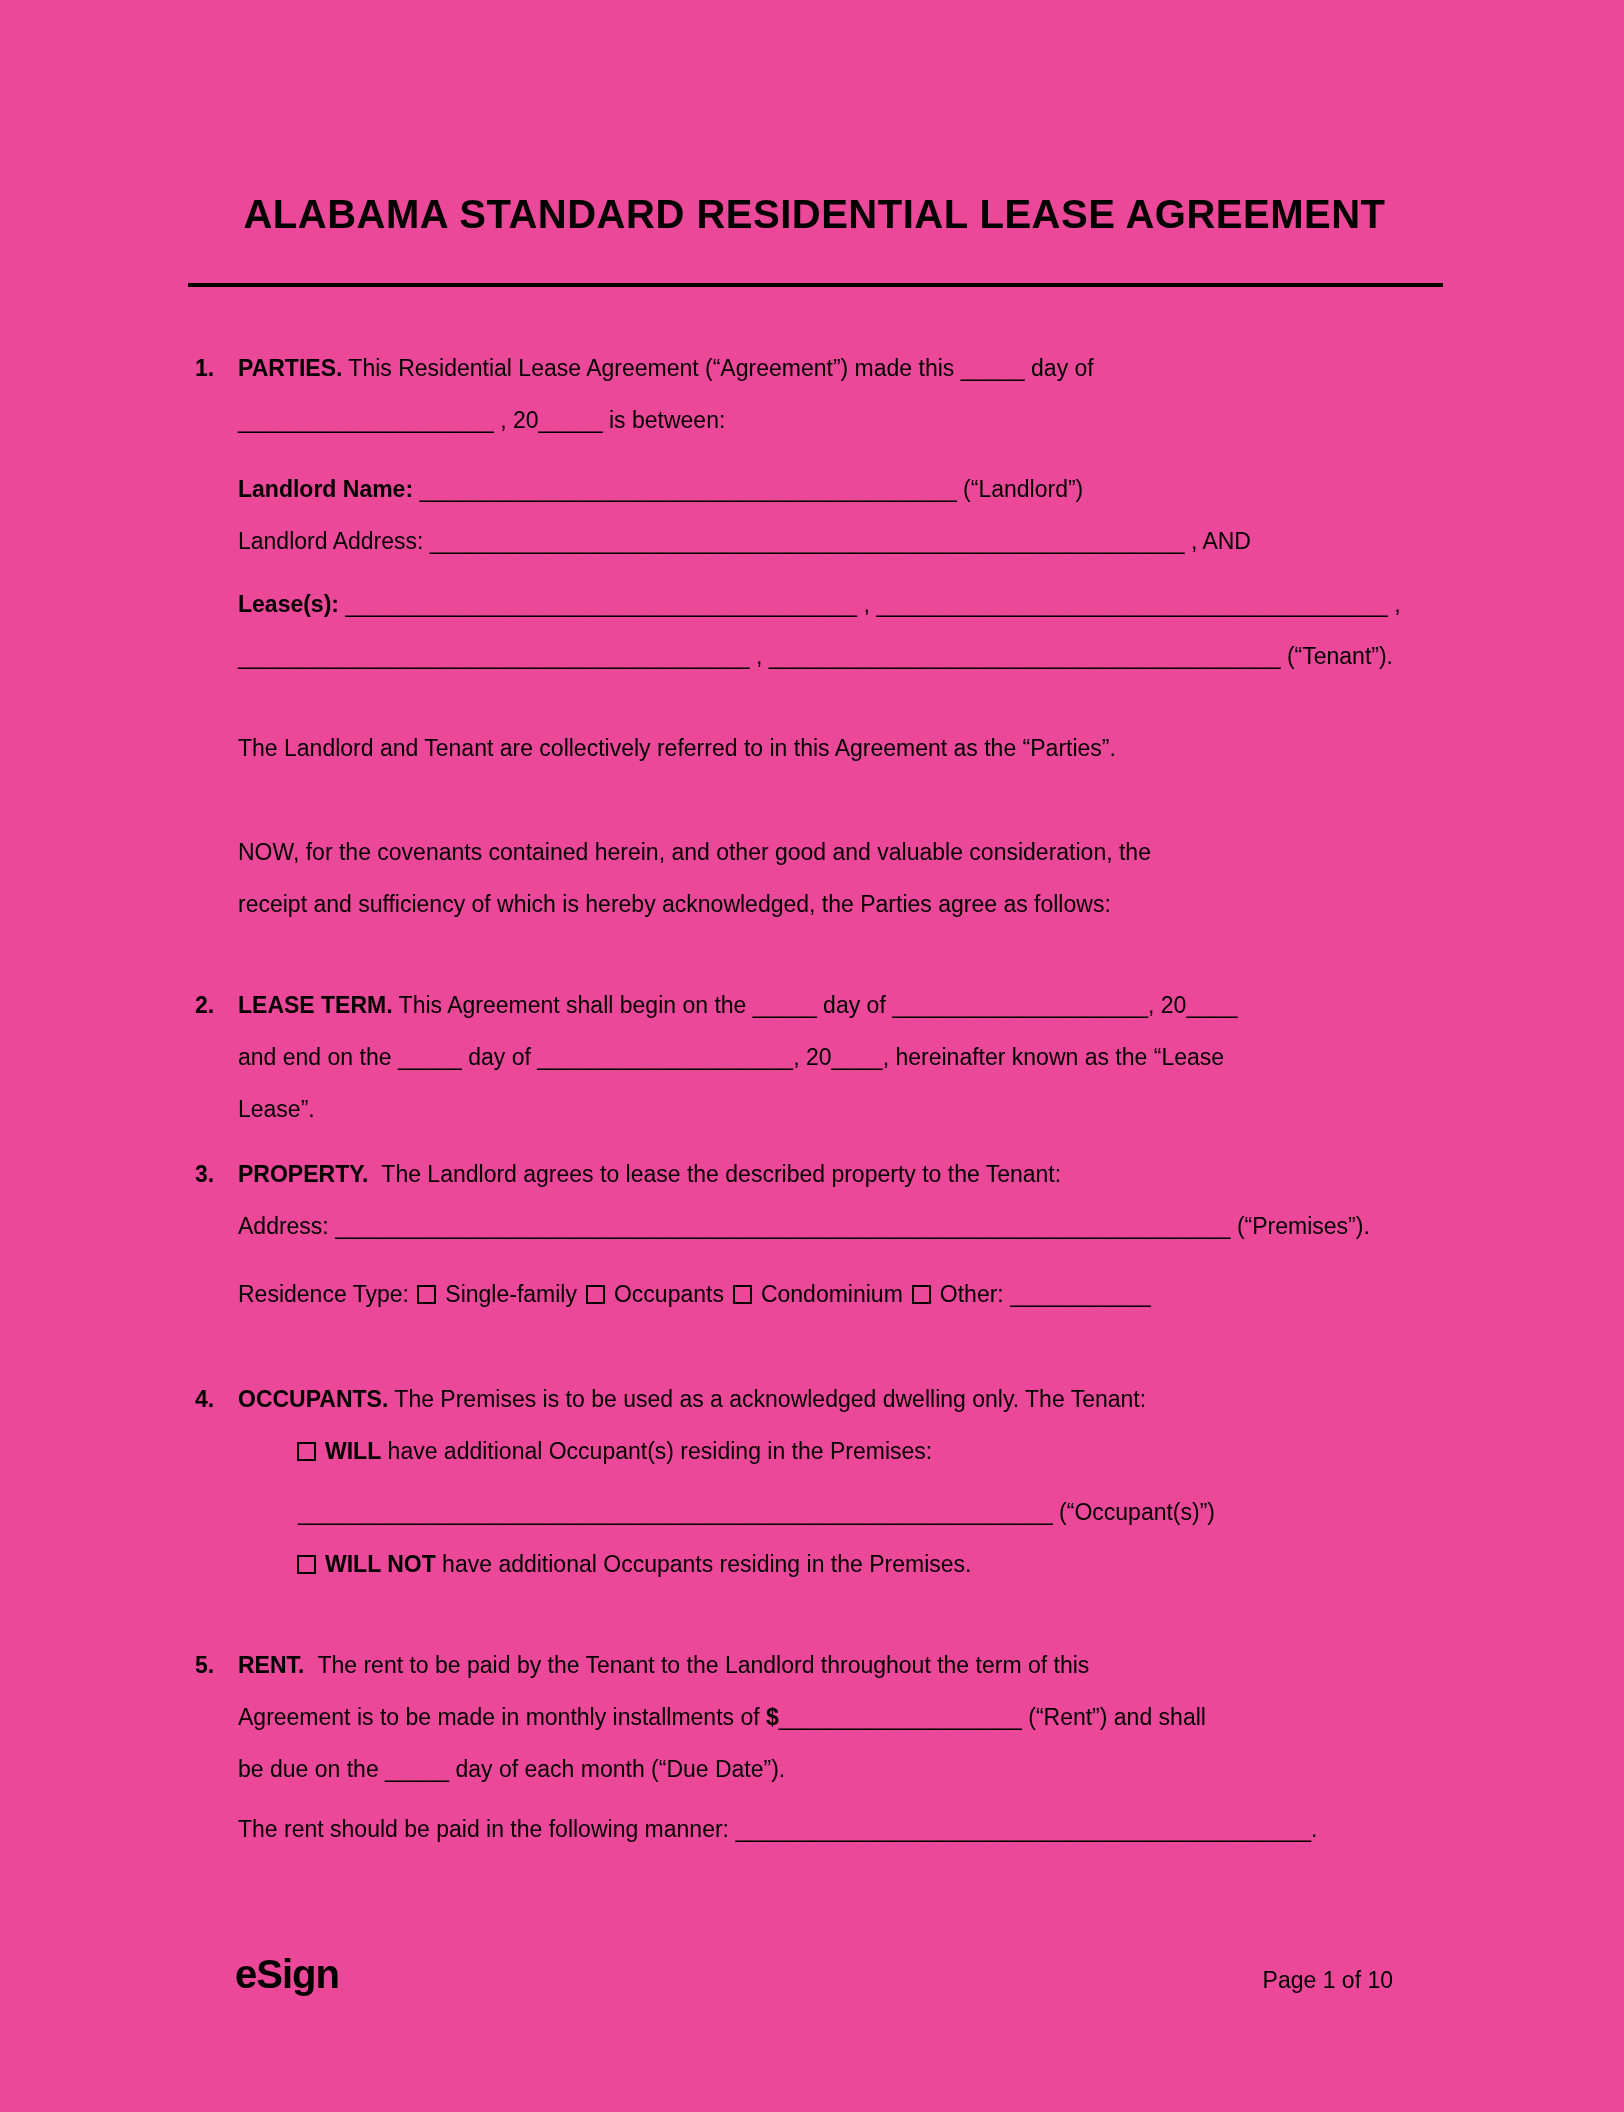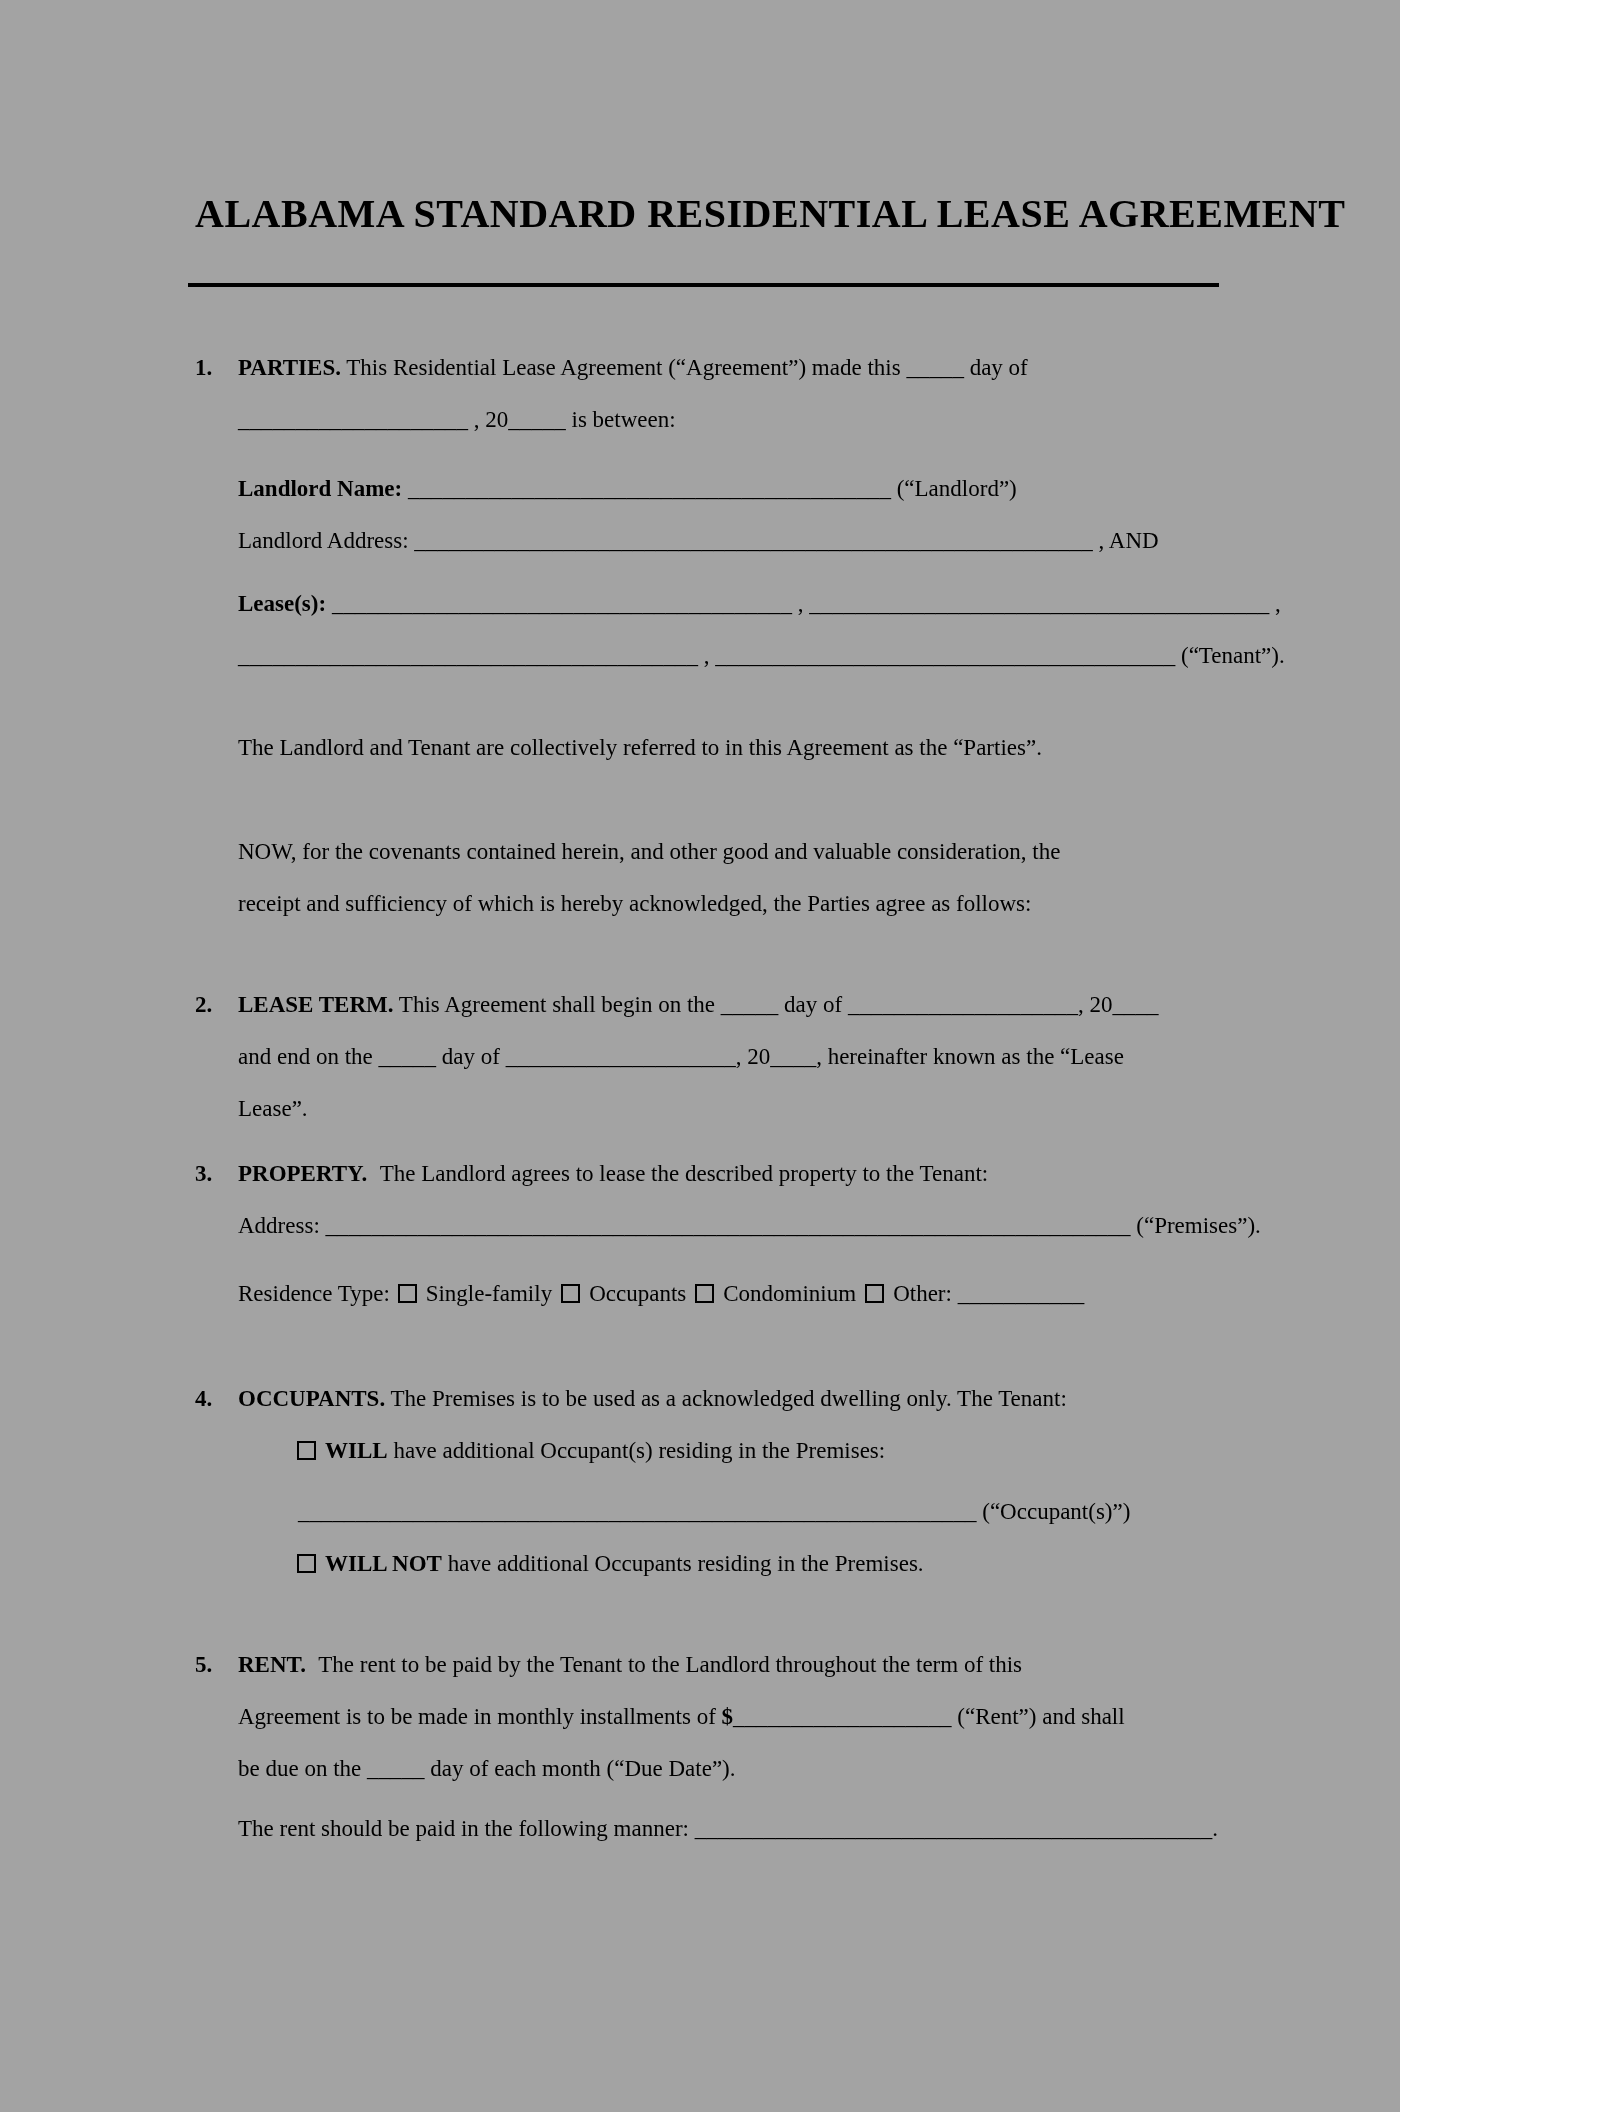--- a/index.html
+++ b/index.html
@@ -1,20 +1,20 @@
 <!DOCTYPE html>
 <html><head>
 <meta charset="utf-8">
 <style>
   html,body{margin:0;padding:0;background:#fff;}
   .page{
     position:relative;
-    width:1400px;height:2112px;
-    background:#a3a3a3;
-    font-family:Liberation Serif, serif;
+    width:1624px;height:2112px;
+    background:#ec4899;
+    font-family:Liberation Sans, sans-serif;
     font-size:23px;color:#000;
     overflow:hidden;
   }
   .content{padding:0 190px 0 195px;}
   .title{
     margin-top:192px;
     text-align:center;
     font-weight:bold;
     font-size:40px;
     line-height:44px;
@@ -119,13 +119,17 @@
       <div class="secbody">
         <div class="line"><span class="b hd-sp">RENT.</span><span> The rent to be paid by the Tenant to the Landlord throughout the term of this</span></div>
         <div class="line"><span>Agreement is to be made in monthly installments of </span><span class="b">$</span><span class="blank">___________________</span><span> (“Rent”) and shall</span></div>
         <div class="line"><span>be due on the </span><span class="blank">_____</span><span> day of each month (“Due Date”).</span></div>
         <div class="line mt8"><span>The rent should be paid in the following manner: </span><span class="blank">_____________________________________________</span><span>.</span></div>
       </div>
     </div>
 
   </div>
 
+  <div class="footer">
+    <span class="brand">eSign</span>
+    <span class="pageno">Page 1 of 10</span>
+  </div>
 </div>
 
 </body></html>

